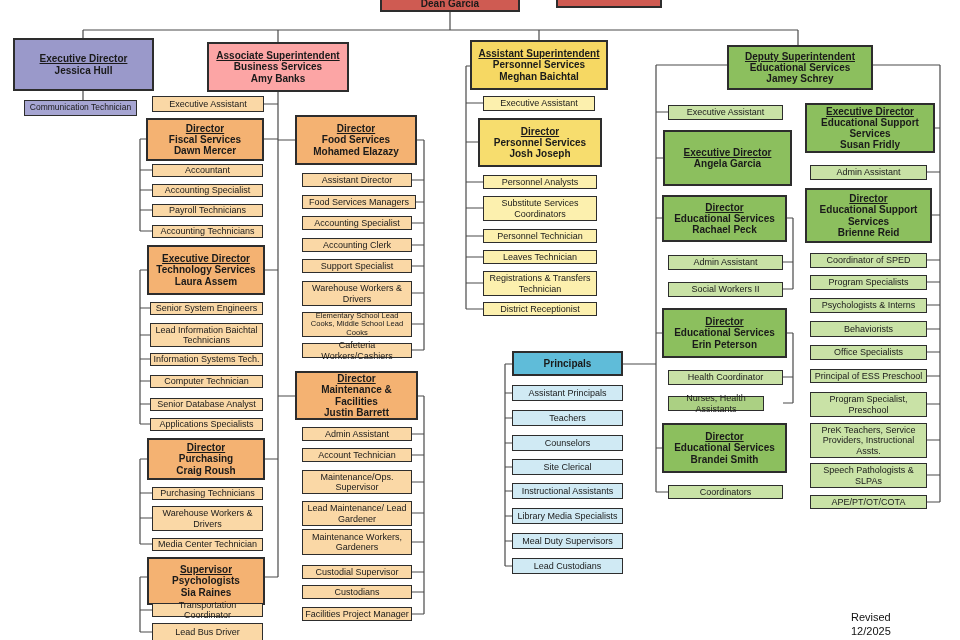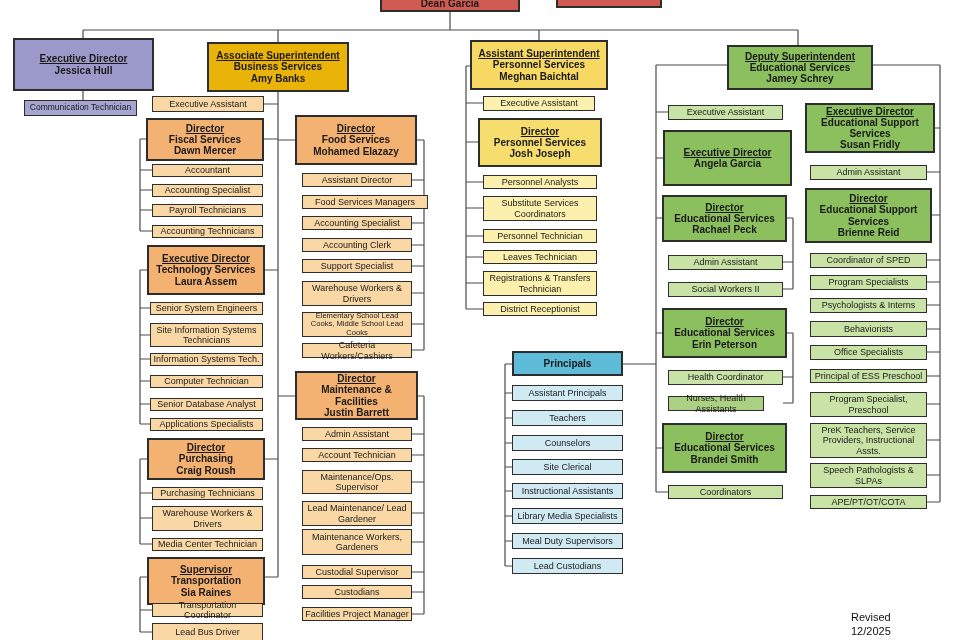--- a/index.html
+++ b/index.html
@@ -8,21 +8,21 @@
   .bx{position:absolute;box-sizing:border-box;display:flex;flex-direction:column;
       align-items:center;justify-content:center;text-align:center;color:#1a1a1a;line-height:1.12}
   .hd{border:2px solid #2d2d2d;font-size:10px;padding:1px 2px}
   .it{border:1.6px solid #2d2d2d;font-size:9px;padding:0 2px;font-weight:400}
   .t1{font-weight:700;text-decoration:underline}
   .t2{font-weight:700}
   .t3{font-weight:700}
   .red{background:#cf5b52}
   .pur{background:#9a99ca}
   .pur-l{background:#a6a5d2}
-  .org{background:#eab308}
+  .org{background:#fca5a5}
   .org-d{background:#f4b272}
   .org-l{background:#fad8a6}
   .yel{background:#f6d863}
   .yel-d{background:#f7dd6e}
   .yel-l{background:#fcf0ae}
   .blu{background:#5fbcd9}
   .blu-l{background:#d0eaf4}
   .grn{background:#8cbf5e}
   .grn-l{background:#c9e2a6}
   .grn-m{background:#abd083}
@@ -82,50 +82,50 @@
 <div class="bx it org-l" style="left:152px;top:184px;width:111px;height:13px">Accounting Specialist</div>
 <div class="bx it org-l" style="left:152px;top:204px;width:111px;height:13px">Payroll Technicians</div>
 <div class="bx it org-l" style="left:152px;top:225px;width:111px;height:13px">Accounting Technicians</div>
 
 <div class="bx hd org-d" style="left:147px;top:245px;width:118px;height:50px">
   <span class="t1">Executive Director</span>
   <span class="t2">Technology Services</span>
   <span class="t3">Laura Assem</span>
 </div>
 <div class="bx it org-l" style="left:150px;top:302px;width:113px;height:13px">Senior System Engineers</div>
-<div class="bx it org-l" style="left:150px;top:323px;width:113px;height:24px">Site Information Systems Technicians</div>
+<div class="bx it org-l" style="left:150px;top:323px;width:113px;height:24px">Lead Information Baichtal Technicians</div>
 <div class="bx it org-l" style="left:150px;top:353px;width:113px;height:13px">Information Systems Tech.</div>
 <div class="bx it org-l" style="left:150px;top:375px;width:113px;height:13px">Computer Technician</div>
 <div class="bx it org-l" style="left:150px;top:398px;width:113px;height:13px">Senior Database Analyst</div>
 <div class="bx it org-l" style="left:150px;top:418px;width:113px;height:13px">Applications Specialists</div>
 
 <div class="bx hd org-d" style="left:147px;top:438px;width:118px;height:42px">
   <span class="t1">Director</span>
   <span class="t2">Purchasing</span>
   <span class="t3">Craig Roush</span>
 </div>
 <div class="bx it org-l" style="left:152px;top:487px;width:111px;height:13px">Purchasing Technicians</div>
 <div class="bx it org-l" style="left:152px;top:506px;width:111px;height:25px">Warehouse Workers &amp; Drivers</div>
 <div class="bx it org-l" style="left:152px;top:538px;width:111px;height:13px">Media Center Technician</div>
 
 <div class="bx hd org-d" style="left:147px;top:557px;width:118px;height:48px">
   <span class="t1">Supervisor</span>
-  <span class="t2">Transportation</span>
+  <span class="t2">Psychologists</span>
   <span class="t3">Sia Raines</span>
 </div>
 <div class="bx it org-l" style="left:152px;top:603px;width:111px;height:14px">Transportation Coordinator</div>
 <div class="bx it org-l" style="left:152px;top:623px;width:111px;height:18px">Lead Bus Driver</div>
 
 <div class="bx hd org-d" style="left:295px;top:115px;width:122px;height:50px">
   <span class="t1">Director</span>
   <span class="t2">Food Services</span>
   <span class="t3">Mohamed Elazazy</span>
 </div>
 <div class="bx it org-l" style="left:302px;top:173px;width:110px;height:14px">Assistant Director</div>
-<div class="bx it org-l" style="left:302px;top:195px;width:126px;height:14px">Food Services Managers</div>
+<div class="bx it org-l" style="left:302px;top:195px;width:114px;height:14px">Food Services Managers</div>
 <div class="bx it org-l" style="left:302px;top:216px;width:110px;height:14px">Accounting Specialist</div>
 <div class="bx it org-l" style="left:302px;top:238px;width:110px;height:14px">Accounting Clerk</div>
 <div class="bx it org-l" style="left:302px;top:259px;width:110px;height:14px">Support Specialist</div>
 <div class="bx it org-l" style="left:302px;top:281px;width:110px;height:25px">Warehouse Workers &amp; Drivers</div>
 <div class="bx it org-l sm" style="left:302px;top:312px;width:110px;height:25px">Elementary School Lead Cooks, Middle School Lead Cooks</div>
 <div class="bx it org-l" style="left:302px;top:343px;width:110px;height:15px">Cafeteria Workers/Cashiers</div>
 
 <div class="bx hd org-d" style="left:295px;top:371px;width:123px;height:49px">
   <span class="t1">Director</span>
   <span class="t2">Maintenance &amp; Facilities</span>

